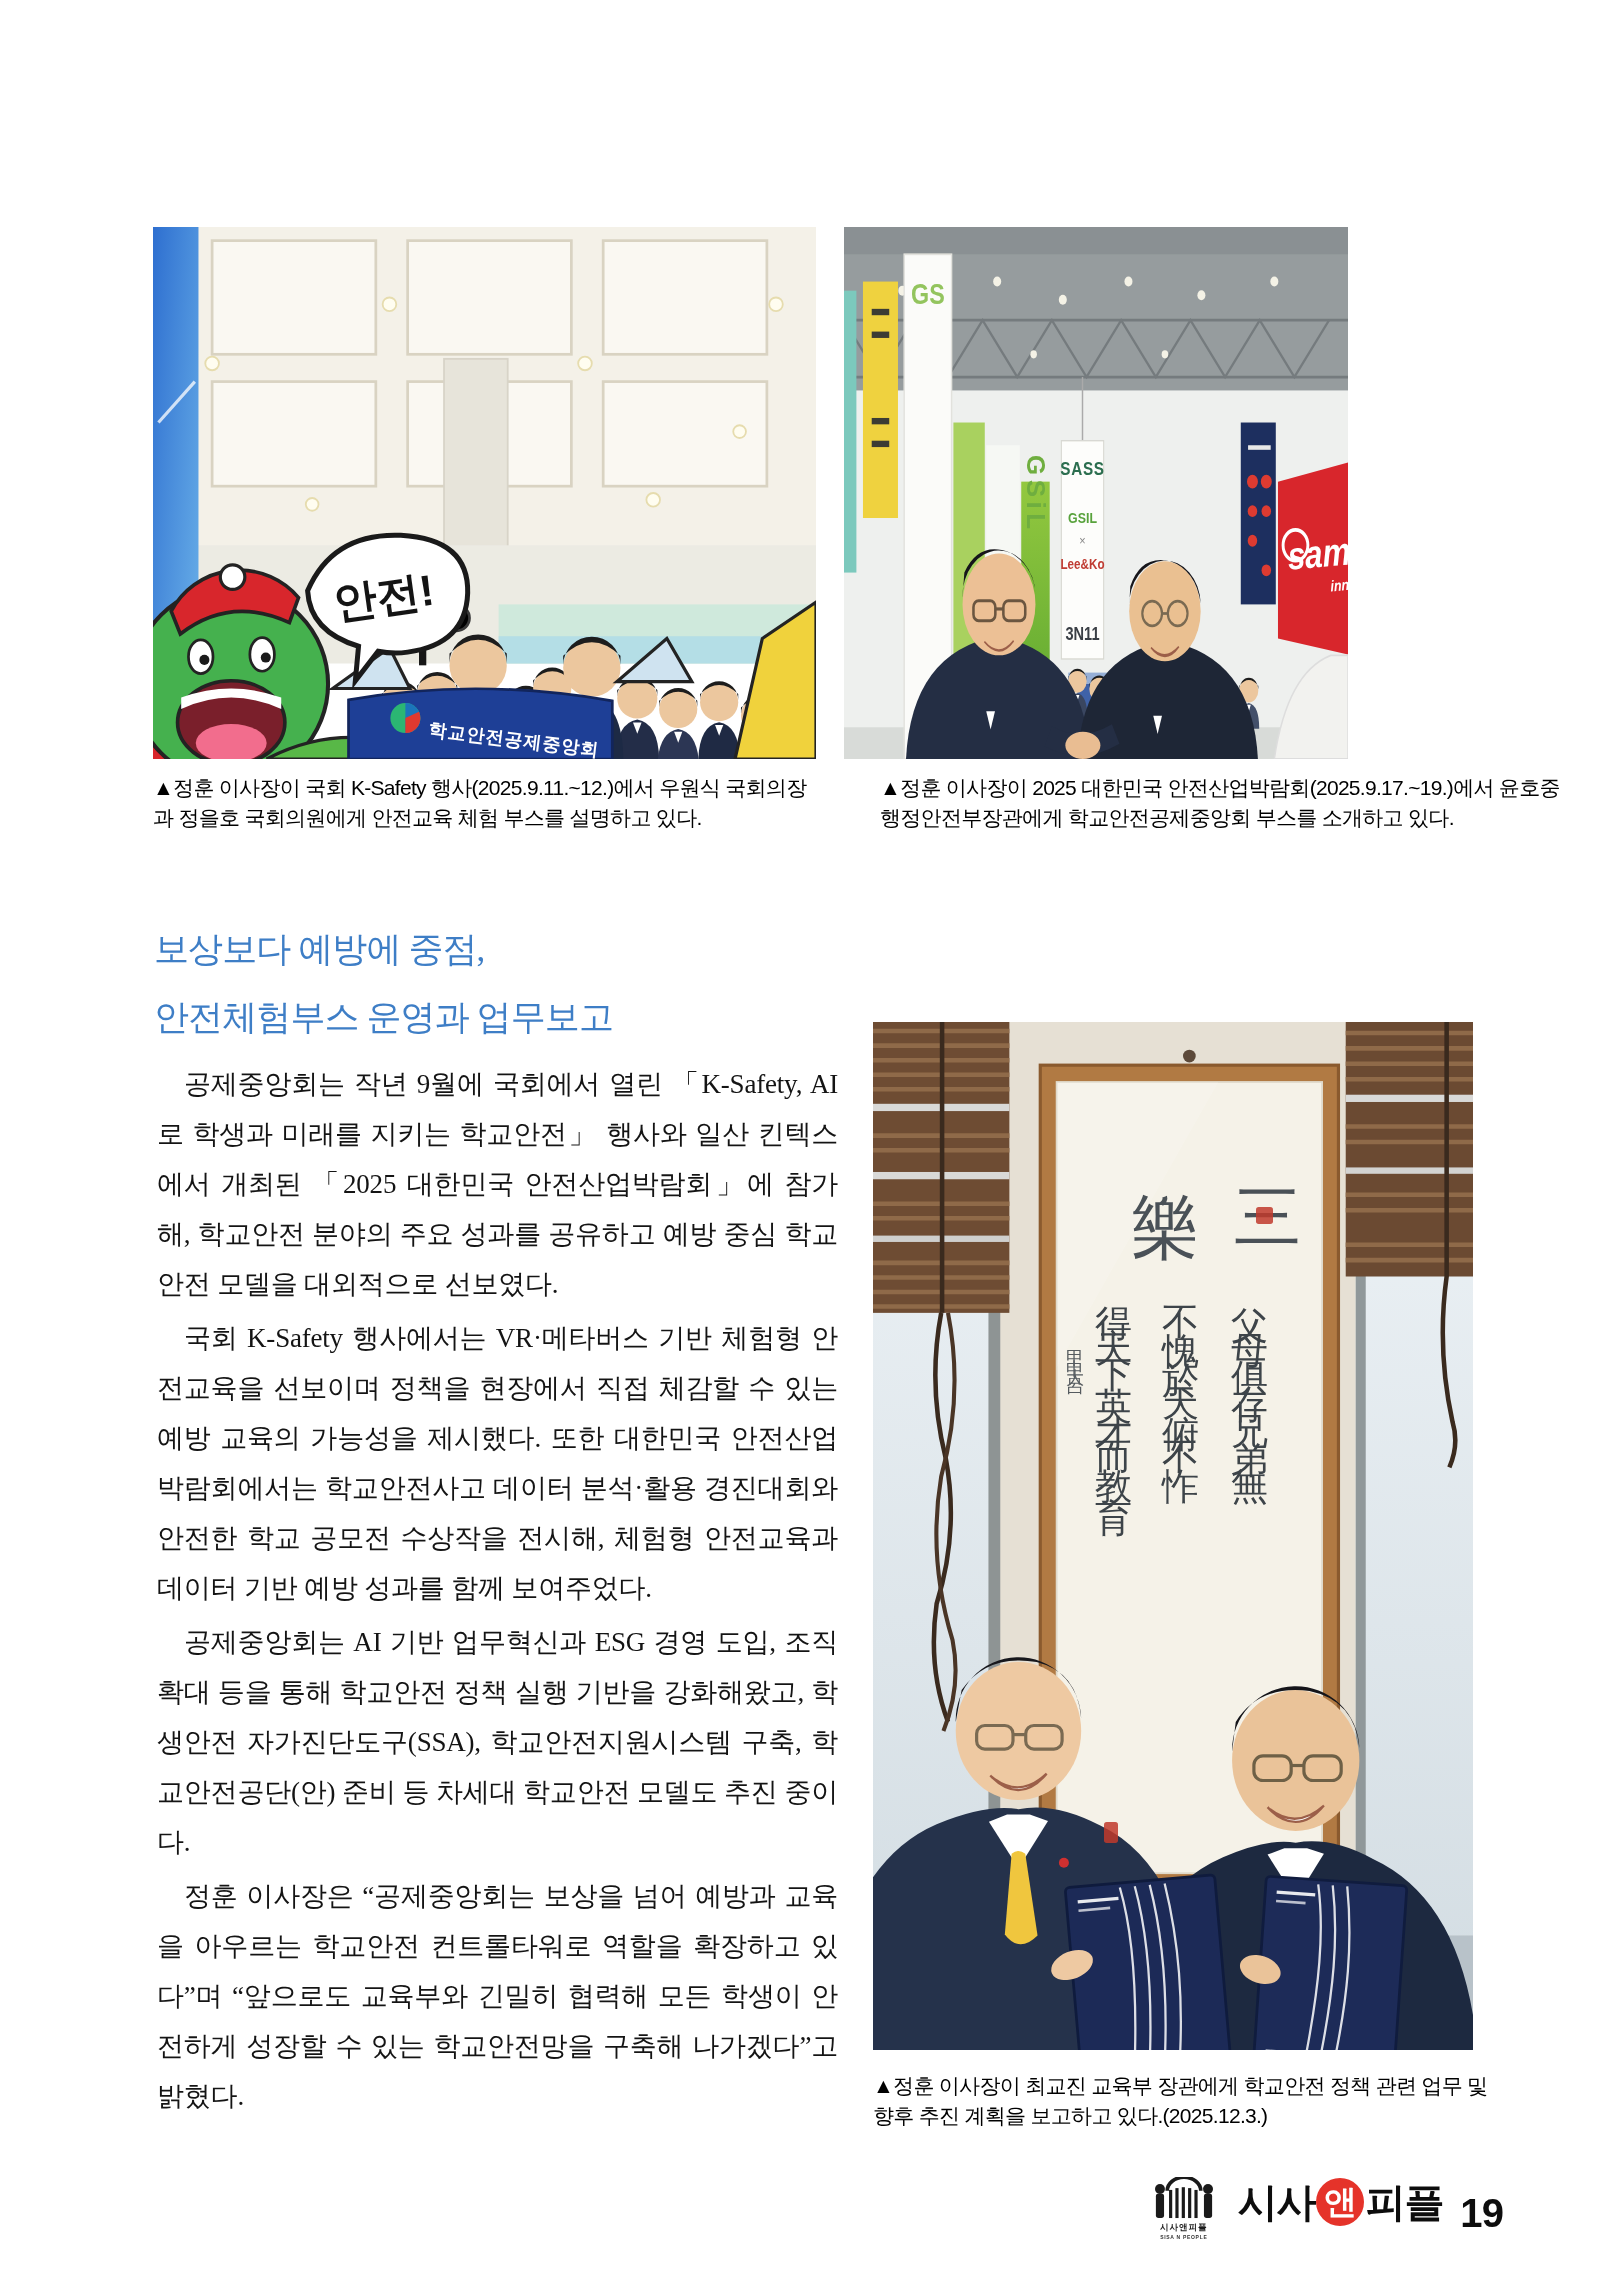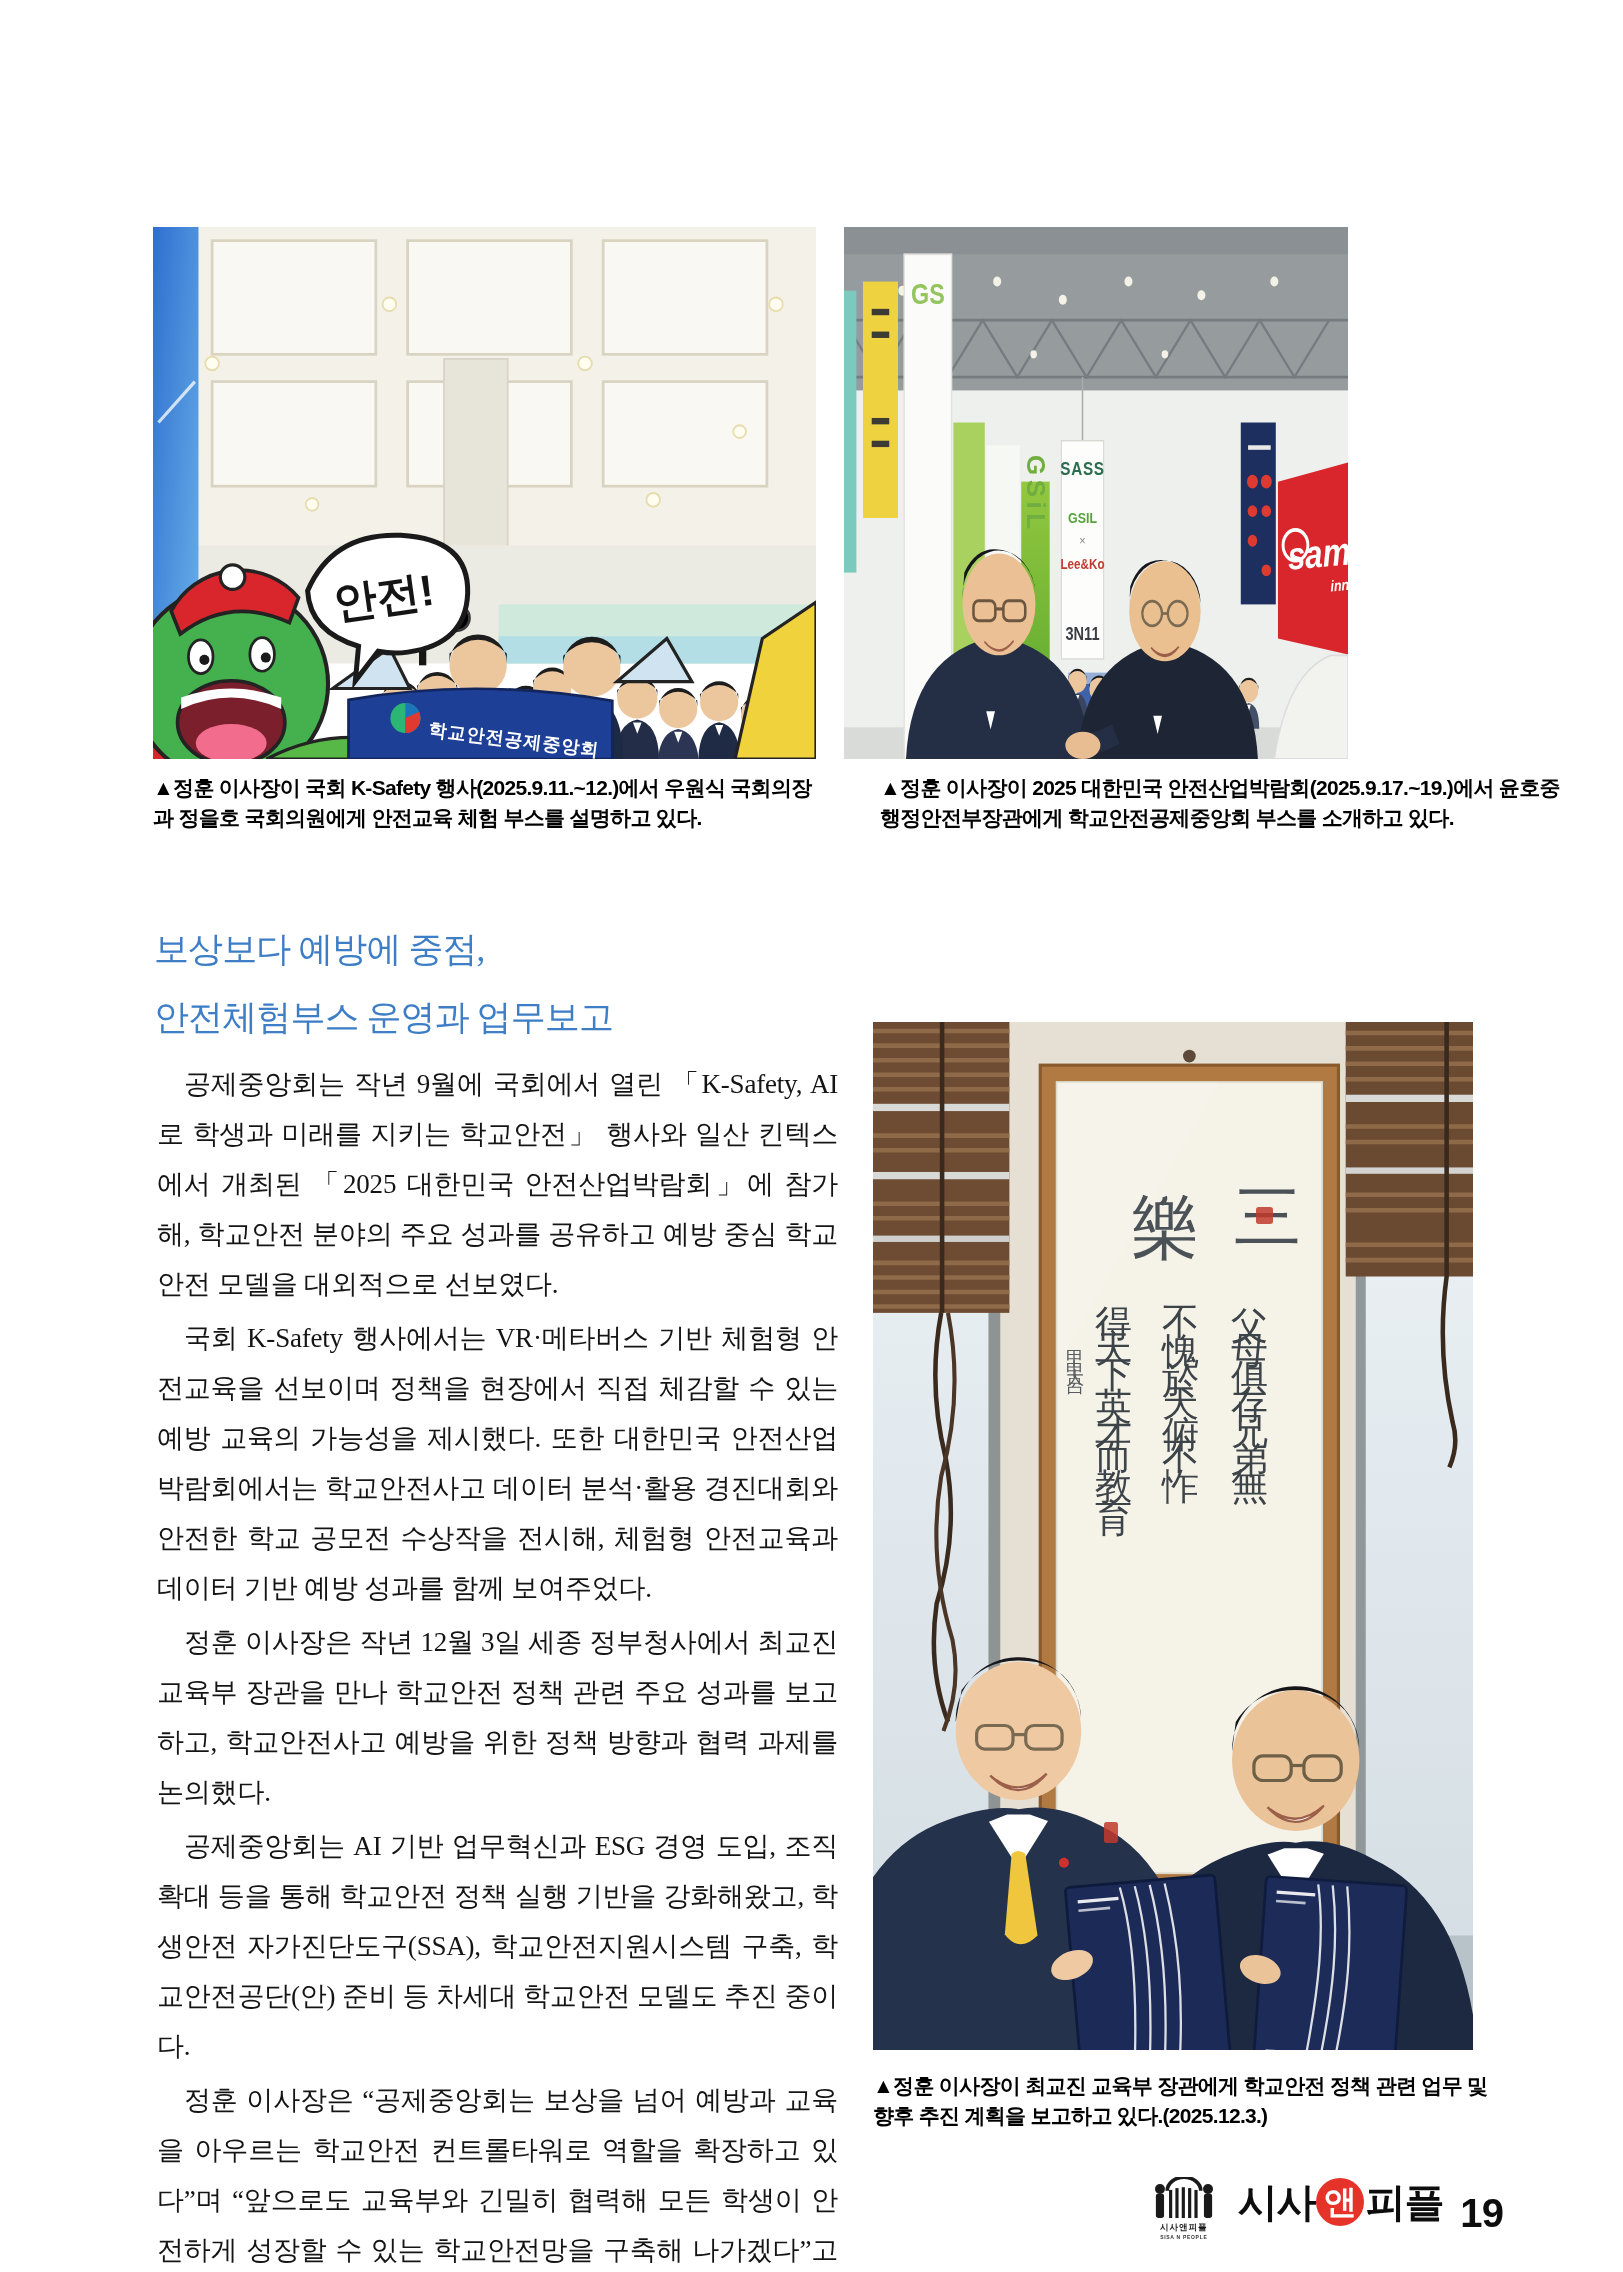--- a/index.html
+++ b/index.html
@@ -6,21 +6,21 @@
   body{
     width:1624px;height:2296px;position:relative;background:#ffffff;
     font-family:"Liberation Sans",sans-serif;color:#111;overflow:hidden;
   }
   .photo{position:absolute;overflow:hidden;background:#fff;}
   .photo svg{position:absolute;left:0;top:0;width:100%;height:100%;display:block;}
   #photo-top-left{left:153px;top:227px;width:663px;height:532px;}
   #photo-top-right{left:844px;top:227px;width:504px;height:532px;}
   #photo-bottom-right{left:873px;top:1022px;width:600px;height:1028px;}
   .caption{
-    position:absolute;font-family:"Liberation Sans",sans-serif;font-weight:700;
+    position:absolute;font-family:"Liberation Sans",sans-serif;font-weight:400;
     font-size:21px;line-height:30px;letter-spacing:-0.7px;color:#000;text-align:left;
   }
   #caption-top-left{left:153px;top:773px;width:673px;}
   #caption-top-right{left:880px;top:773px;width:682px;}
   #caption-bottom-right{left:873px;top:2071px;width:636px;}
   #article-heading{
     position:absolute;left:154px;top:916px;width:691px;
     font-family:"Liberation Serif",serif;font-size:35px;line-height:68px;
     letter-spacing:-0.9px;font-weight:500;
   }
@@ -279,21 +279,20 @@
 <div class="caption" id="caption-top-right">▲정훈 이사장이 2025 대한민국 안전산업박람회(2025.9.17.~19.)에서 윤호중 행정안전부장관에게 학교안전공제중앙회 부스를 소개하고 있다.</div>
 
 <div id="article-heading" style="color: rgb(62, 126, 198);">
   <div>보상보다 예방에 중점,</div>
   <div>안전체험부스 운영과 업무보고</div>
 </div>
 
 <div id="article-body">
   <p>공제중앙회는 작년 9월에 국회에서 열린 「K-Safety, AI로 학생과 미래를 지키는 학교안전」 행사와 일산 킨텍스에서 개최된 「2025 대한민국 안전산업박람회」에 참가해, 학교안전 분야의 주요 성과를 공유하고 예방 중심 학교안전 모델을 대외적으로 선보였다.</p>
   <p>국회 K-Safety 행사에서는 VR·메타버스 기반 체험형 안전교육을 선보이며 정책을 현장에서 직접 체감할 수 있는 예방 교육의 가능성을 제시했다. 또한 대한민국 안전산업박람회에서는 학교안전사고 데이터 분석·활용 경진대회와 안전한 학교 공모전 수상작을 전시해, 체험형 안전교육과 데이터 기반 예방 성과를 함께 보여주었다.</p>
-  <p>정훈 이사장은 작년 12월 3일 세종 정부청사에서 최교진 교육부 장관을 만나 학교안전 정책 관련 주요 성과를 보고하고, 학교안전사고 예방을 위한 정책 방향과 협력 과제를 논의했다.</p>
   <p>공제중앙회는 AI 기반 업무혁신과 ESG 경영 도입, 조직 확대 등을 통해 학교안전 정책 실행 기반을 강화해왔고, 학생안전 자가진단도구(SSA), 학교안전지원시스템 구축, 학교안전공단(안) 준비 등 차세대 학교안전 모델도 추진 중이다.</p>
   <p>정훈 이사장은 “공제중앙회는 보상을 넘어 예방과 교육을 아우르는 학교안전 컨트롤타워로 역할을 확장하고 있다”며 “앞으로도 교육부와 긴밀히 협력해 모든 학생이 안전하게 성장할 수 있는 학교안전망을 구축해 나가겠다”고 밝혔다.</p>
 </div>
 
 <div class="photo" id="photo-bottom-right">
   <svg viewBox="0 0 1320 2262" preserveAspectRatio="none">
     <defs>
       <linearGradient id="sky" x1="0" y1="0" x2="0" y2="1">
         <stop offset="0" stop-color="#e9eff3"></stop>
           <stop offset="1" stop-color="#d2dce2"></stop>

